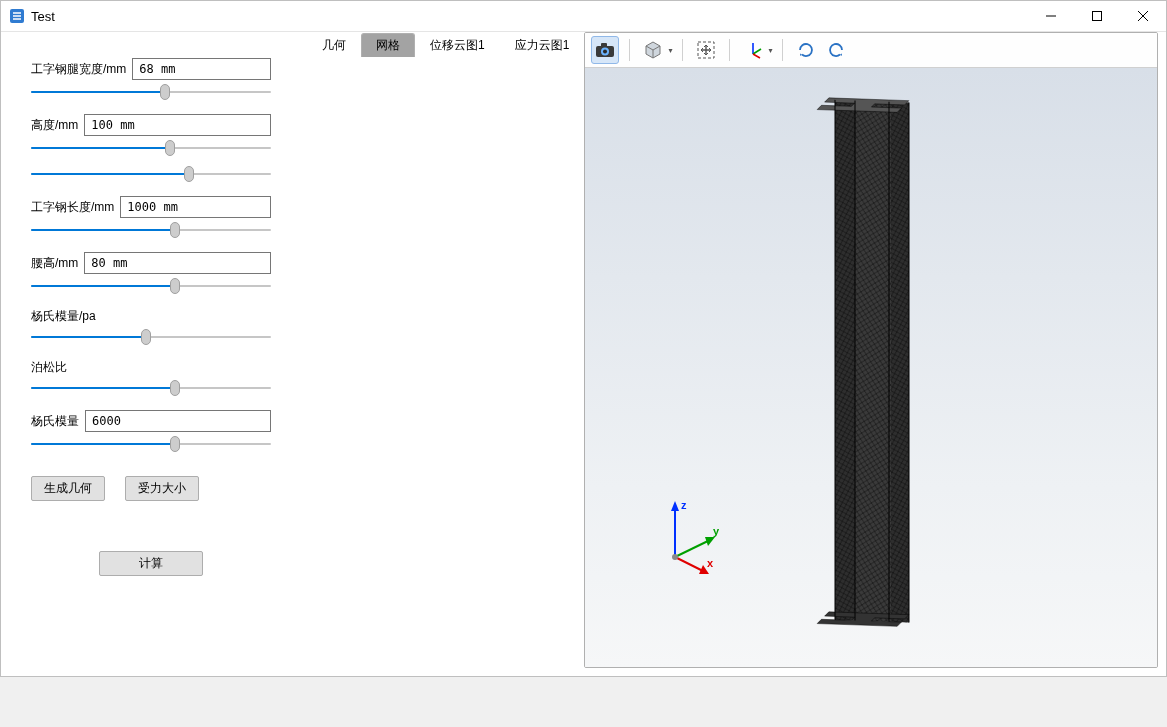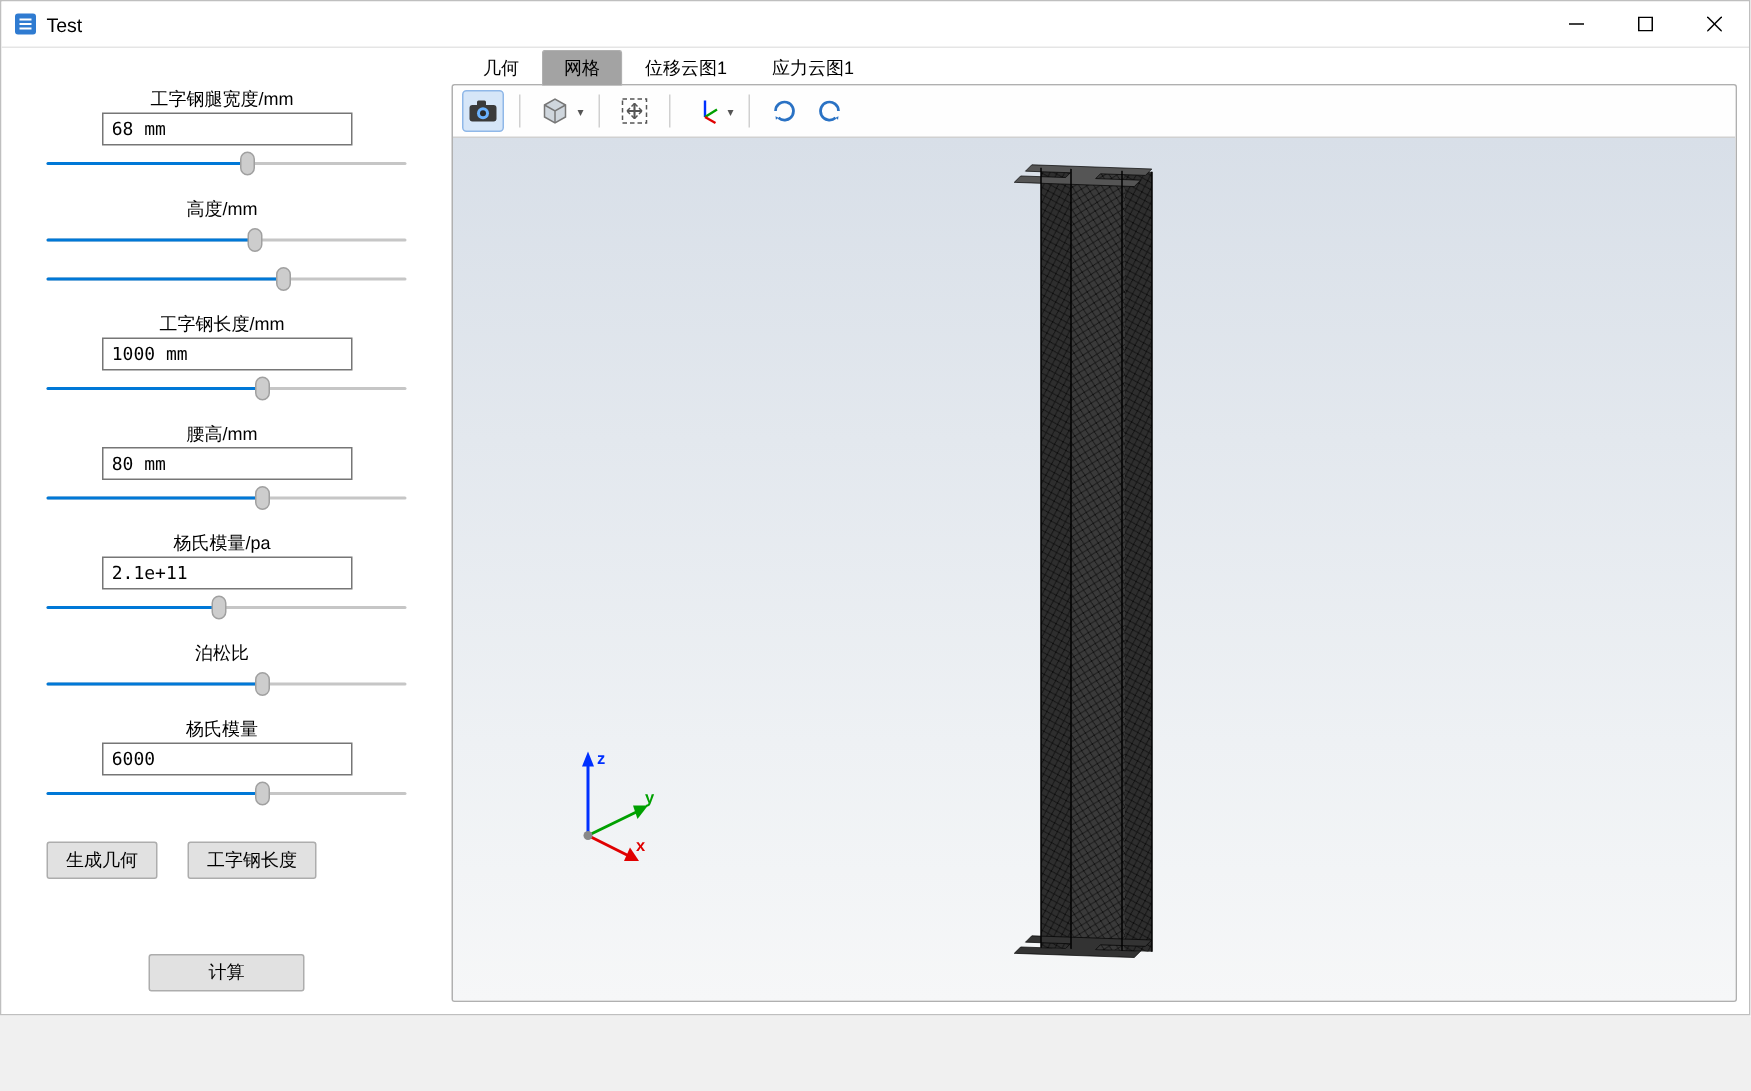--- a/index.html
+++ b/index.html
@@ -61,21 +61,20 @@
   .left-panel {
     width: 300px;
     box-sizing: border-box;
     padding: 20px 30px 10px 30px;
     background: #ffffff;
   }
   .param-row {
     display: flex;
     align-items: center;
     margin-top: 14px;
-    flex-direction: column;
   }
   .param-row:first-child { margin-top: 6px; }
   .param-label {
     flex: 0 0 auto;
     font-size: 12px;
     text-align: right;
     padding-right: 6px;
   }
   .param-input {
     flex: 1;
@@ -146,21 +145,21 @@
   .calc-row {
     margin-top: 50px;
     text-align: center;
   }
   .calc-row .qt-btn { padding: 3px 39px; }
 
   
   .right-panel {
     flex: 1;
     display: flex;
-    flex-direction: column;
+    flex-direction: row;
     min-width: 0;
     background: #fff;
     padding-right: 8px;
   }
   .tabs {
     display: flex;
     align-items: flex-end;
     height: 24px;
     padding-left: 6px;
   }
@@ -283,20 +282,21 @@
             <span class="param-label">工字钢腿宽度/mm</span>
             <span class="param-input"><input value="68 mm" style=""></span>
           </div>
           <div class="slider-wrap">
             <div class="slider-track"></div>
             <div class="slider-fill" style="width:56%"></div>
             <div class="slider-thumb gray" style="left:56%"></div>
           </div>
           <div class="param-row">
             <span class="param-label">高度/mm</span>
+            <span class="param-input"><input value="100 mm" style=""></span>
           </div>
           <div class="slider-wrap">
             <div class="slider-track"></div>
             <div class="slider-fill" style="width:58%"></div>
             <div class="slider-thumb gray" style="left:58%"></div>
           </div>
           <div class="slider-wrap">
             <div class="slider-track"></div>
             <div class="slider-fill" style="width:66%"></div>
             <div class="slider-thumb gray" style="left:66%"></div>
@@ -314,21 +314,20 @@
             <span class="param-label">腰高/mm</span>
             <span class="param-input"><input value="80 mm" style=""></span>
           </div>
           <div class="slider-wrap">
             <div class="slider-track"></div>
             <div class="slider-fill" style="width:60%"></div>
             <div class="slider-thumb gray" style="left:60%"></div>
           </div>
           <div class="param-row">
             <span class="param-label">杨氏模量/pa</span>
-            <span class="param-input"><input value="2.1e+11" style=""></span>
           </div>
           <div class="slider-wrap">
             <div class="slider-track"></div>
             <div class="slider-fill" style="width:48%"></div>
             <div class="slider-thumb gray" style="left:48%"></div>
           </div>
           <div class="param-row">
             <span class="param-label">泊松比</span>
           </div>
           <div class="slider-wrap">
@@ -342,21 +341,21 @@
           </div>
           <div class="slider-wrap">
             <div class="slider-track"></div>
             <div class="slider-fill" style="width:60%"></div>
             <div class="slider-thumb gray" style="left:60%"></div>
           </div>
         </div>
 
       <div class="btn-row">
         <button class="qt-btn">生成几何</button>
-        <button class="qt-btn">工字钢长度</button>
+        <button class="qt-btn">受力大小</button>
       </div>
       <div class="calc-row">
         <button class="qt-btn">计算</button>
       </div>
     </div>
 
     <div class="right-panel">
       <div class="tabs" id="tabs">
           <div class="tab">几何</div>
           <div class="tab active">网格</div>

